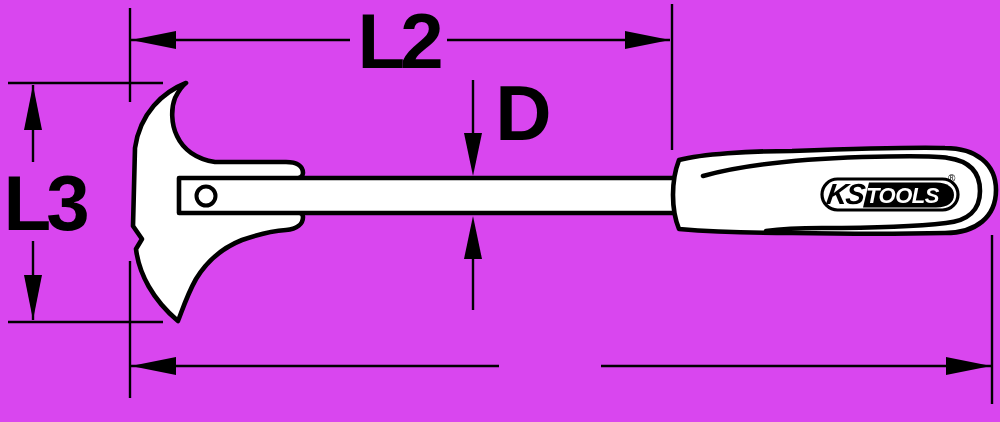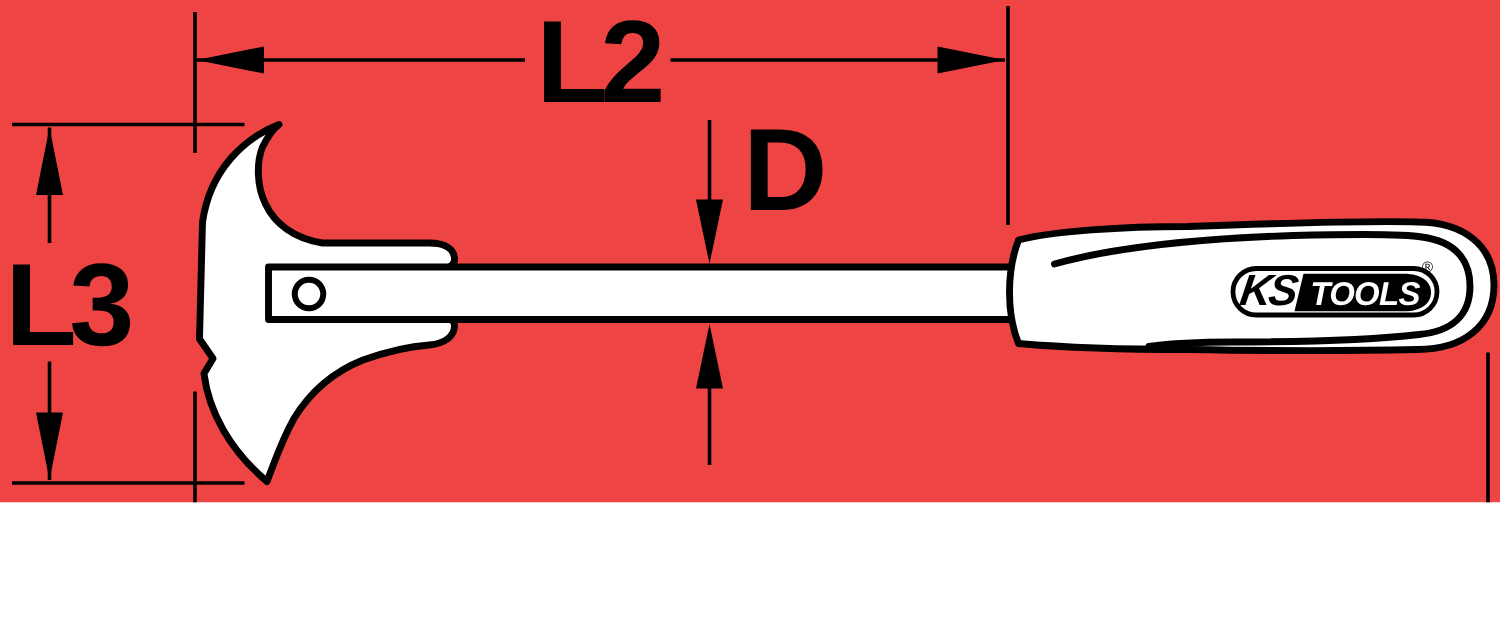--- a/index.html
+++ b/index.html
@@ -3,22 +3,22 @@
 <meta charset="utf-8">
 <style>
   html, body {
     margin: 0;
     padding: 0;
     background: #ffffff;
   }
   .canvas {
     position: relative;
     width: 1000px;
-    height: 335px;
-    background: #ef4444;
+    height: 422px;
+    background: #d946ef;
     overflow: hidden;
     font-family: "Liberation Sans", sans-serif;
   }
   svg.lineart {
     position: absolute;
     left: 0;
     top: 0;
   }
   .dim {
     stroke: #000000;
@@ -76,21 +76,20 @@
     line-height: 29px;
     letter-spacing: -2px;
     color: #000000;
     transform: skewX(-8deg);
   }
   .logo-tools {
     position: absolute;
     left: 866px;
     top: 183px;
     width: 88px;
-    text-align: center;
     font-weight: bold;
     font-style: italic;
     font-size: 22px;
     line-height: 25px;
     letter-spacing: -0.5px;
     color: #ffffff;
   }
   .logo-reg {
     position: absolute;
     left: 948px;

